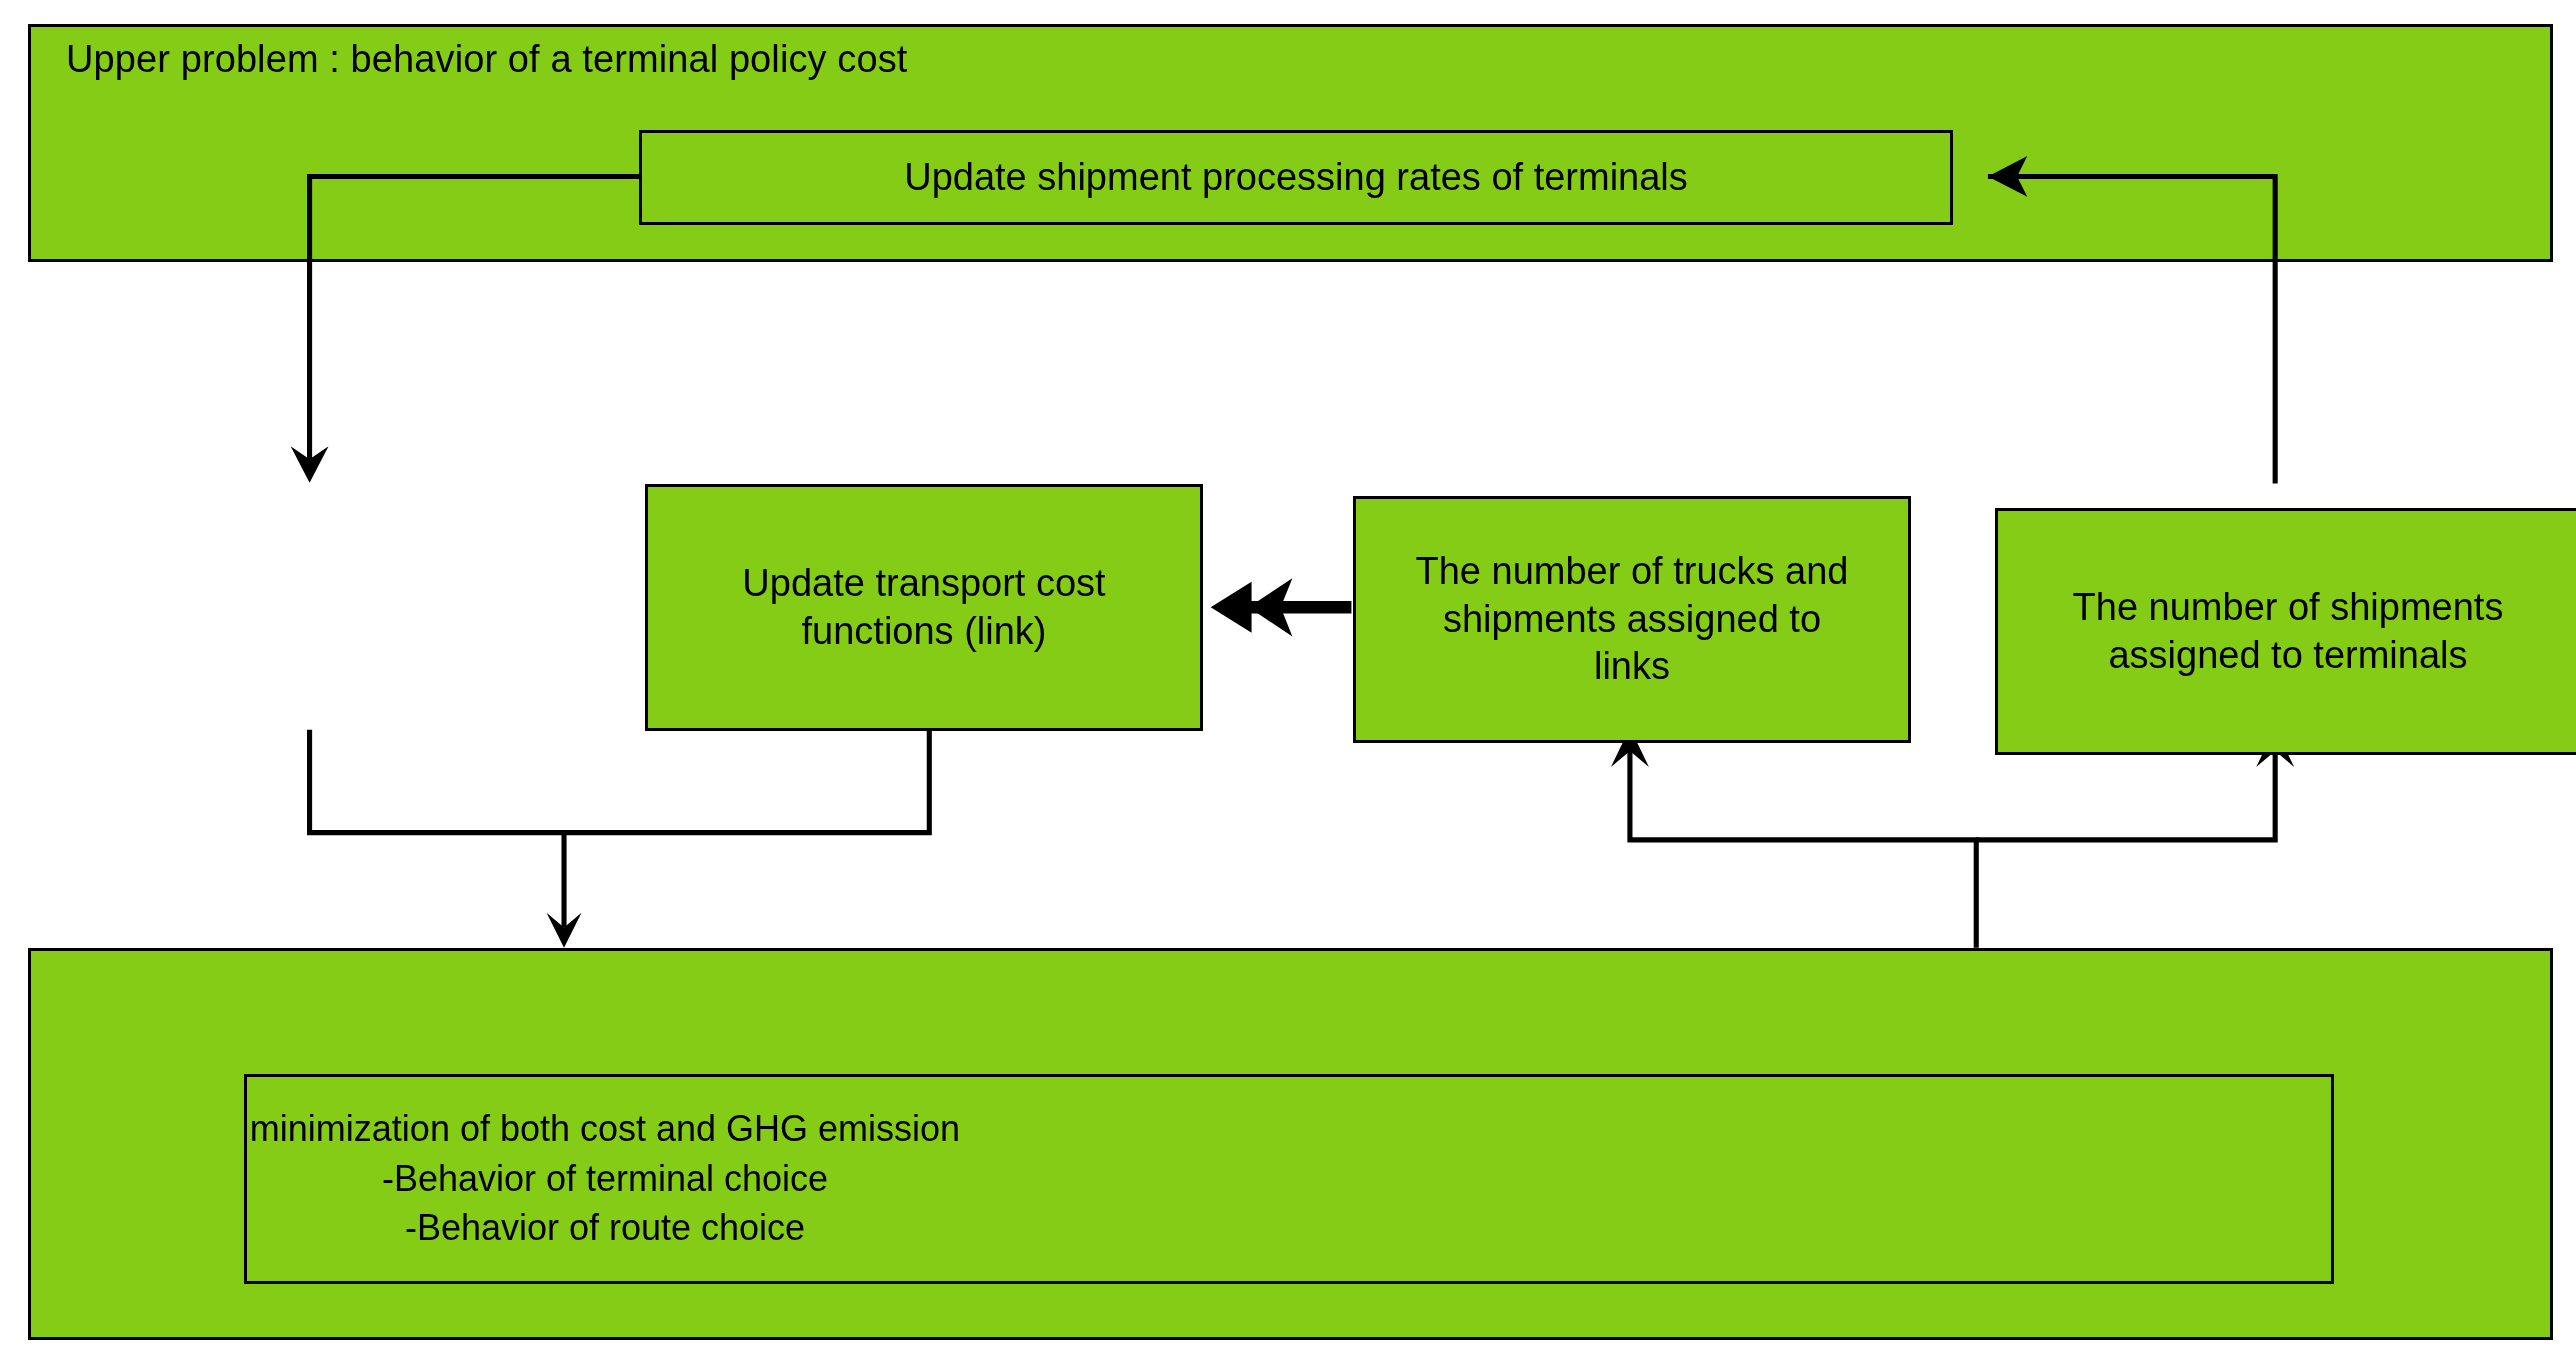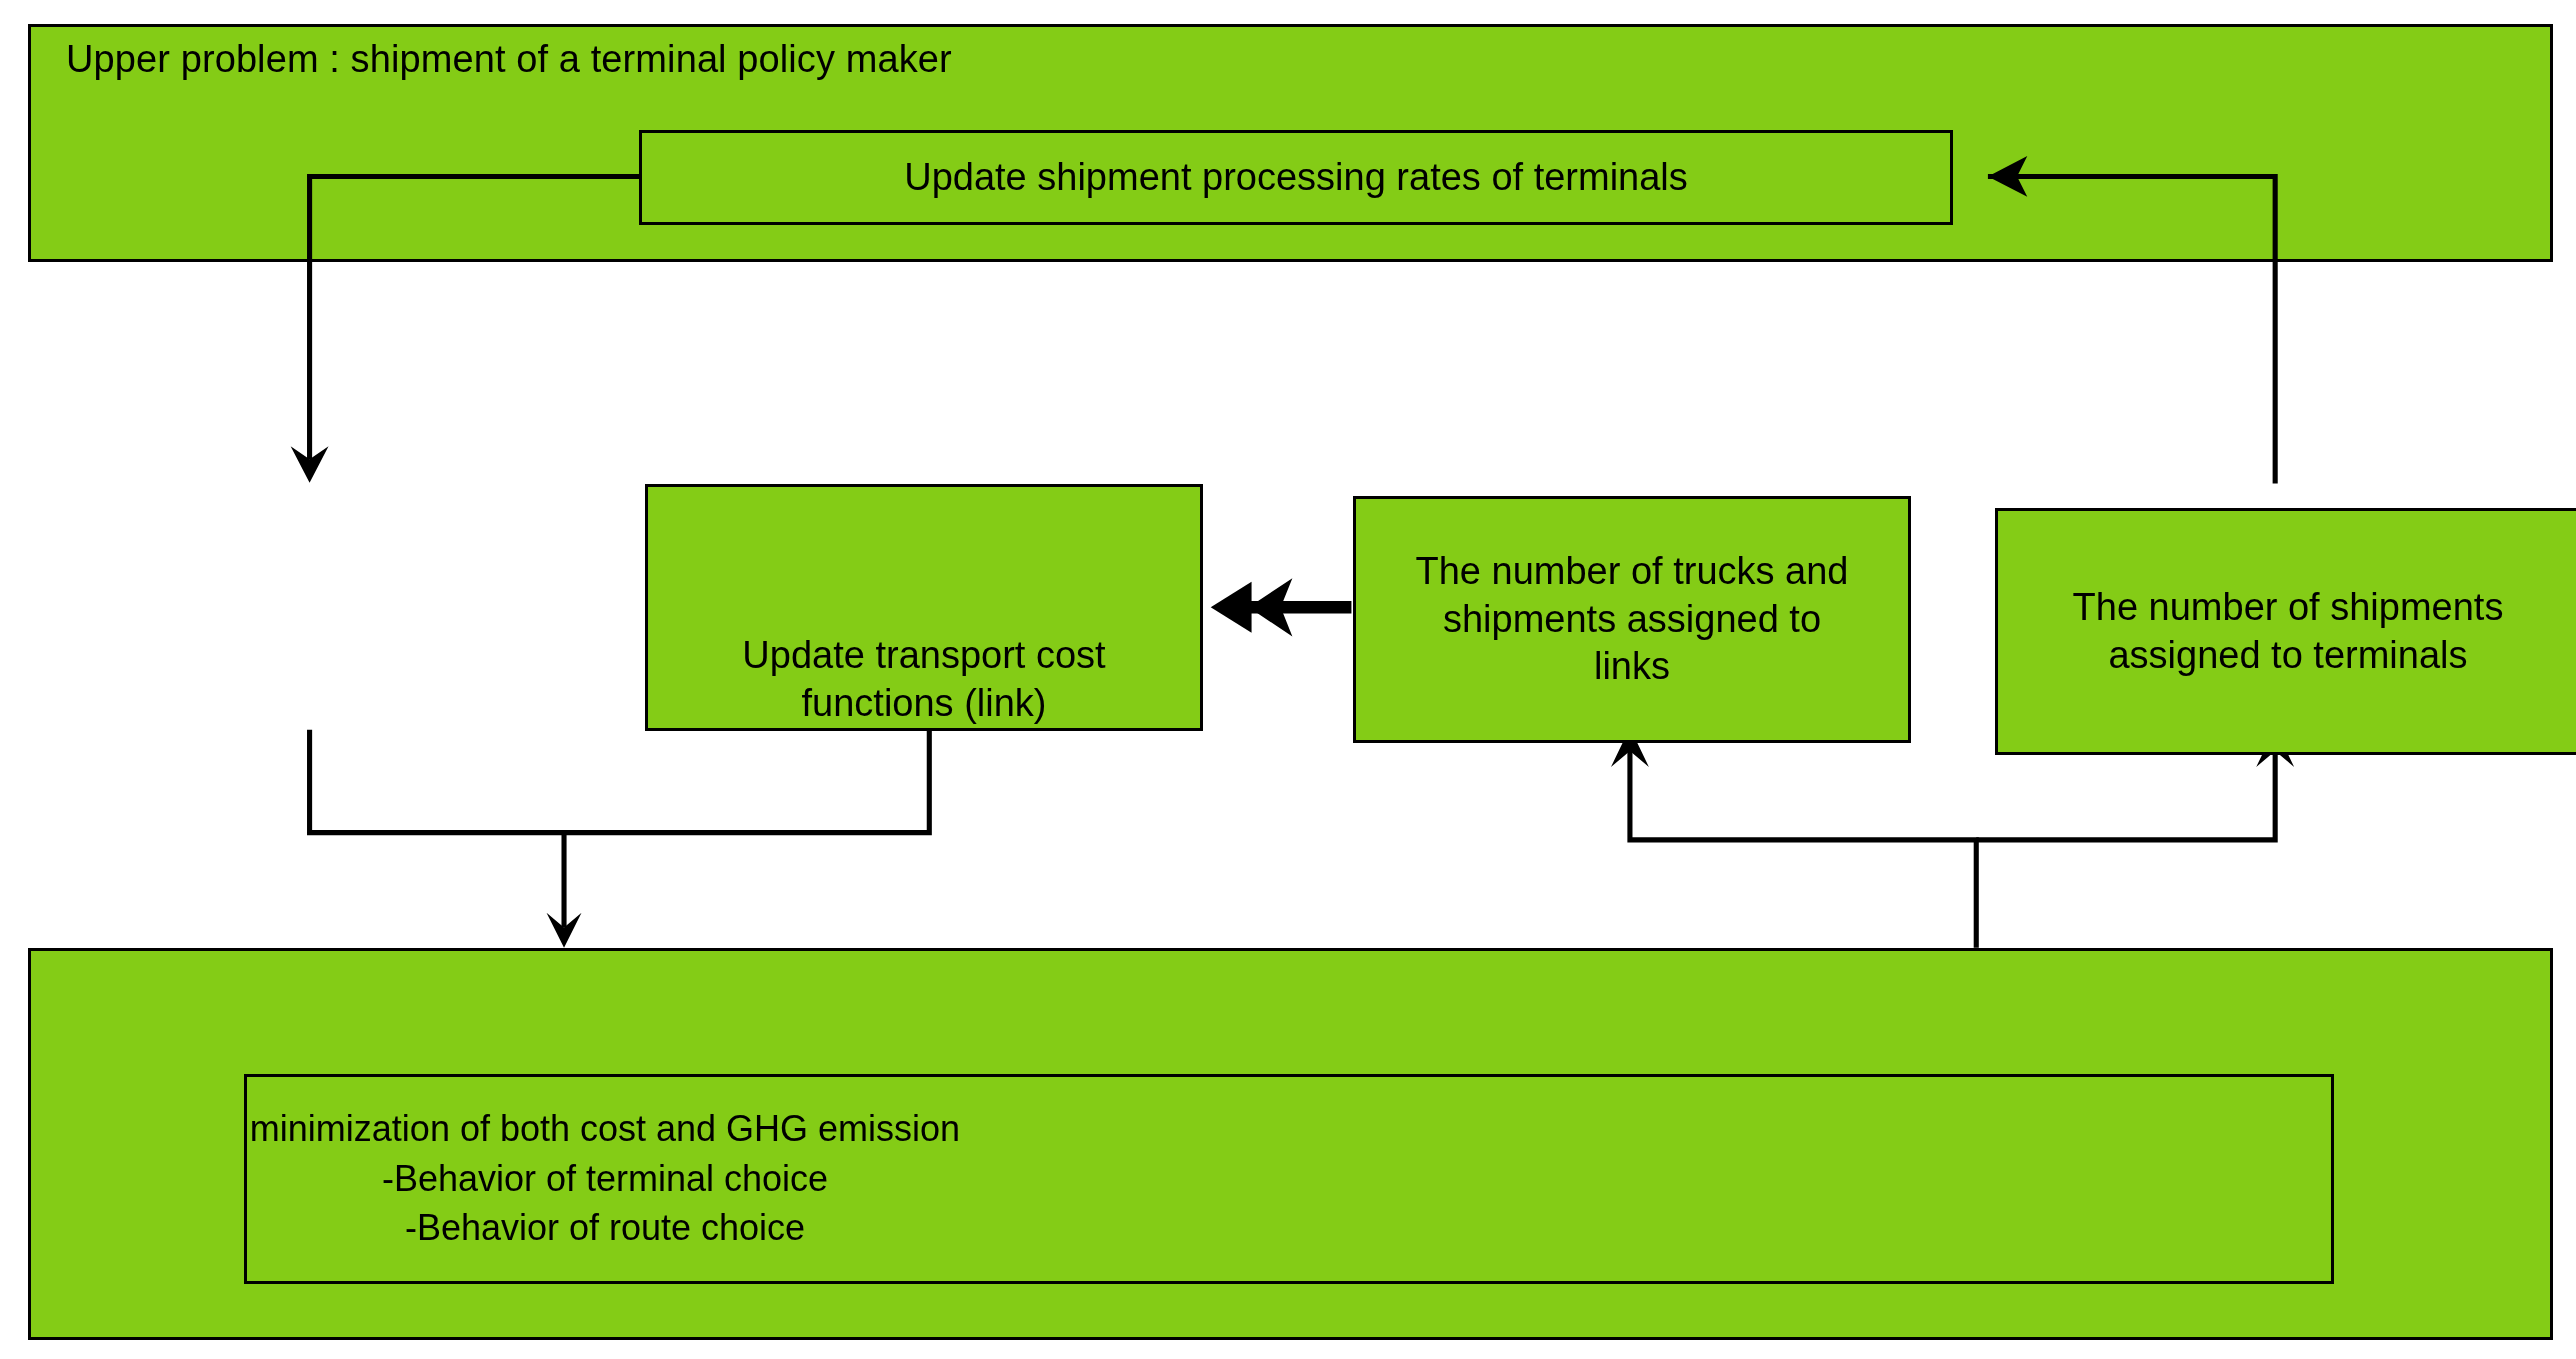--- a/index.html
+++ b/index.html
@@ -63,36 +63,36 @@
   
   #upper-section{ left:28px;  top:24px;   width:2525px; height:238px; }
   #lower-section{ left:28px;  top:948px; width:2525px; height:392px; }
 
   #upper-title{ left:66px;  top:38px; }
   #lower-title{ left:66px;  top:964px; }
 
   #update-rates-box{ left:639px; top:130px; width:1314px; height:95px; }
 
   #proc-cost-box{ left:28px;   top:484px; width:559px; height:247px; }
-  #trans-cost-box{ left:645px; top:484px; width:558px; height:247px;align-items:flex-end; }
+  #trans-cost-box{ left:645px; top:484px; width:558px; height:247px; }
   #trucks-box{ left:1353px;    top:496px; width:558px; height:247px; }
   #shipments-box{ left:1995px; top:508px; width:586px; height:247px; }
 
   #objective-box{ left:244px; top:1074px; width:2090px; height:210px; }
   #objective-text{ left:244px; top:1104px; width:722px; }
 </style>
 </head>
 <body>
 
 <div id="stage">
 
   <div class="box sectionbox" id="upper-section"></div>
   <div class="box sectionbox" id="lower-section"></div>
 
-  <div class="section-title" id="upper-title">Upper problem : shipment of a terminal policy maker</div>
+  <div class="section-title" id="upper-title">Upper problem : behavior of a terminal policy cost</div>
 
 
   <svg class="wires" viewBox="0 0 3532 1864" xmlns="http://www.w3.org/2000/svg">
     <defs>
       <marker id="ah-down" markerWidth="10" markerHeight="10" refX="5" refY="9" orient="auto" markerUnits="userSpaceOnUse">
         <path d="M0.6,0 L9.4,0 L5,9.6 Z" fill="#000"></path>
       </marker>
       <marker id="ah-up" markerWidth="34" markerHeight="42" refX="17" refY="3" orient="auto" markerUnits="userSpaceOnUse">
         <path d="M17,0 L33,40 L17,30 L1,40 Z" fill="#000"></path>
       </marker>

